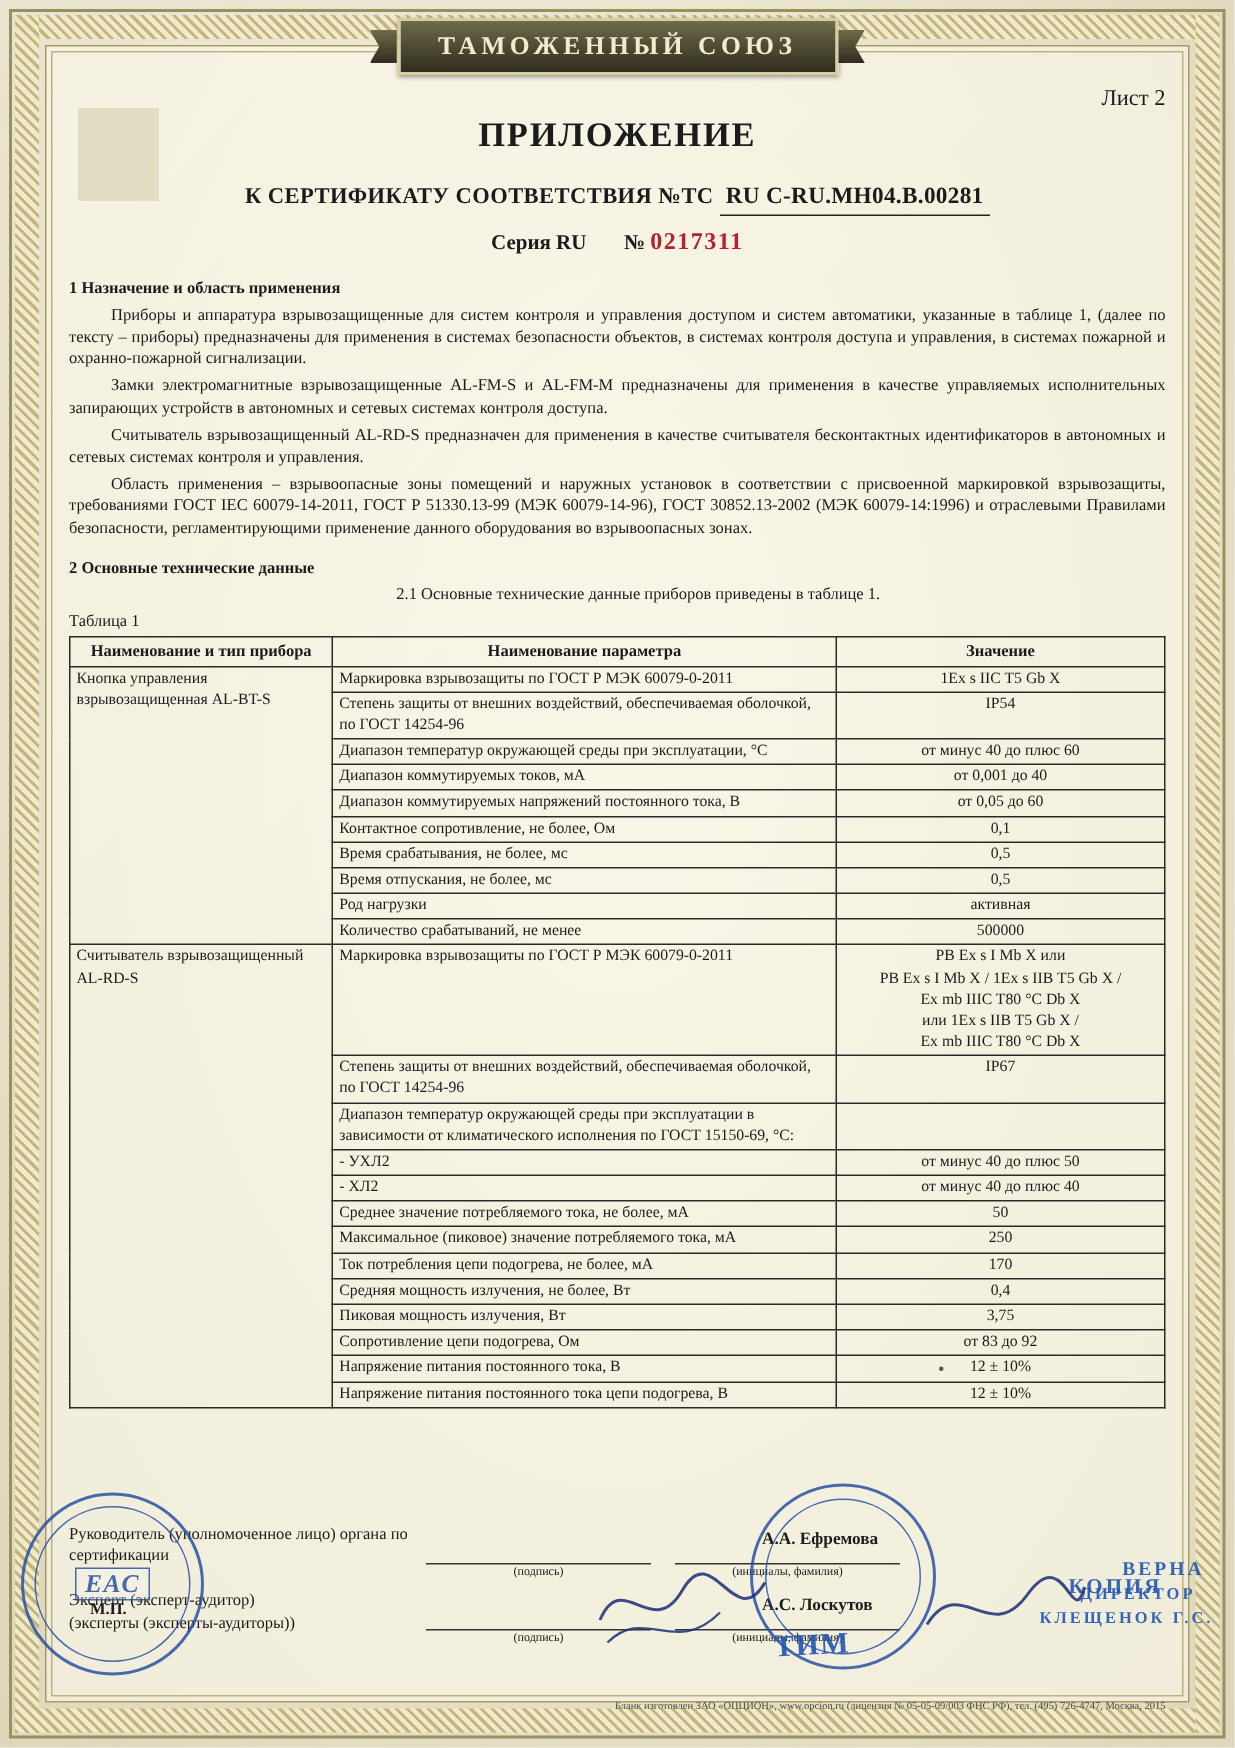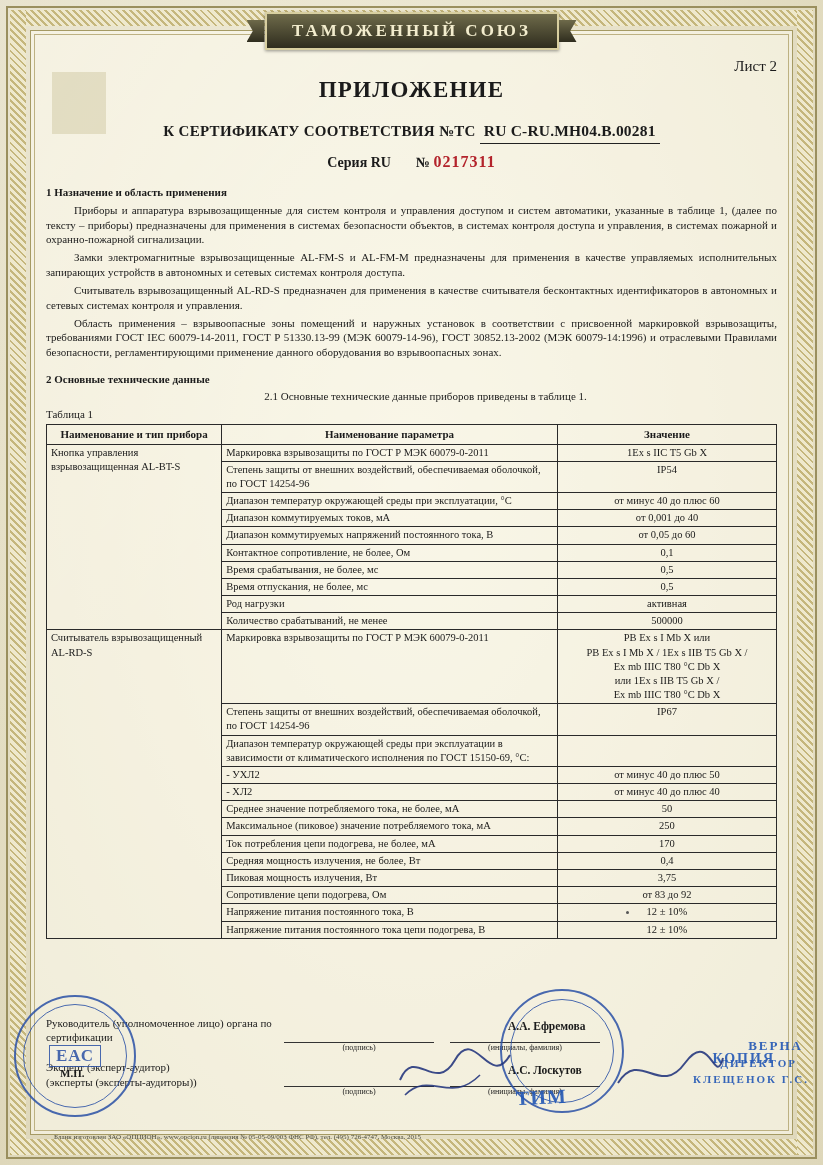--- a/index.html
+++ b/index.html
@@ -128,38 +128,39 @@
     text-align:center;font-size:7px;line-height:1.05;font-weight:bold;
     opacity:.85;
   }
   .stamp.left{left:14px;bottom:48px;width:118px;height:118px;}
   .stamp.left .ring{
     position:absolute;inset:7px;border:1px solid #2b51a6;border-radius:50%;
   }
   .stamp.left .core{
     font-size:17px;letter-spacing:1px;border:1px solid #2b51a6;padding:1px 6px;
     background:rgba(255,255,255,.2);
+    font-style:italic;
   }
   .stamp.mid{left:500px;bottom:52px;width:120px;height:120px;border-color:#2b51a6;}
   .stamp.mid .ring{position:absolute;inset:8px;border:1px solid #2b51a6;border-radius:50%;}
   .blue-tim{
     position:absolute;left:516px;bottom:56px;color:#2257b5;font-weight:bold;
     font-size:20px;letter-spacing:1px;transform:rotate(-3deg);opacity:.9;
   }
   .kopia{
     position:absolute;right:48px;bottom:96px;color:#2257b5;font-weight:bold;
     font-size:13px;letter-spacing:2px;opacity:.9;text-align:left;line-height:1.35;
   }
   .kopia .big{font-size:14px;}
   .scribble{
     position:absolute;color:#1c2f7a;font-family:"Liberation Serif",serif;
     font-style:italic;opacity:.85;
   }
   .footer{
-    position:absolute;left:54px;right:46px;bottom:24px;text-align:left;
+    position:absolute;left:42px;right:46px;bottom:24px;text-align:right;
     font-size:7px;color:#4a4a3a;
   }
   .watermark{
     position:absolute;left:52px;top:72px;width:54px;height:62px;
     background:rgba(205,196,156,.45);
   }
   .dot{position:absolute;left:580px;top:855px;width:3px;height:3px;background:#555;border-radius:50%;}
 </style>
 </head>
 <body>

